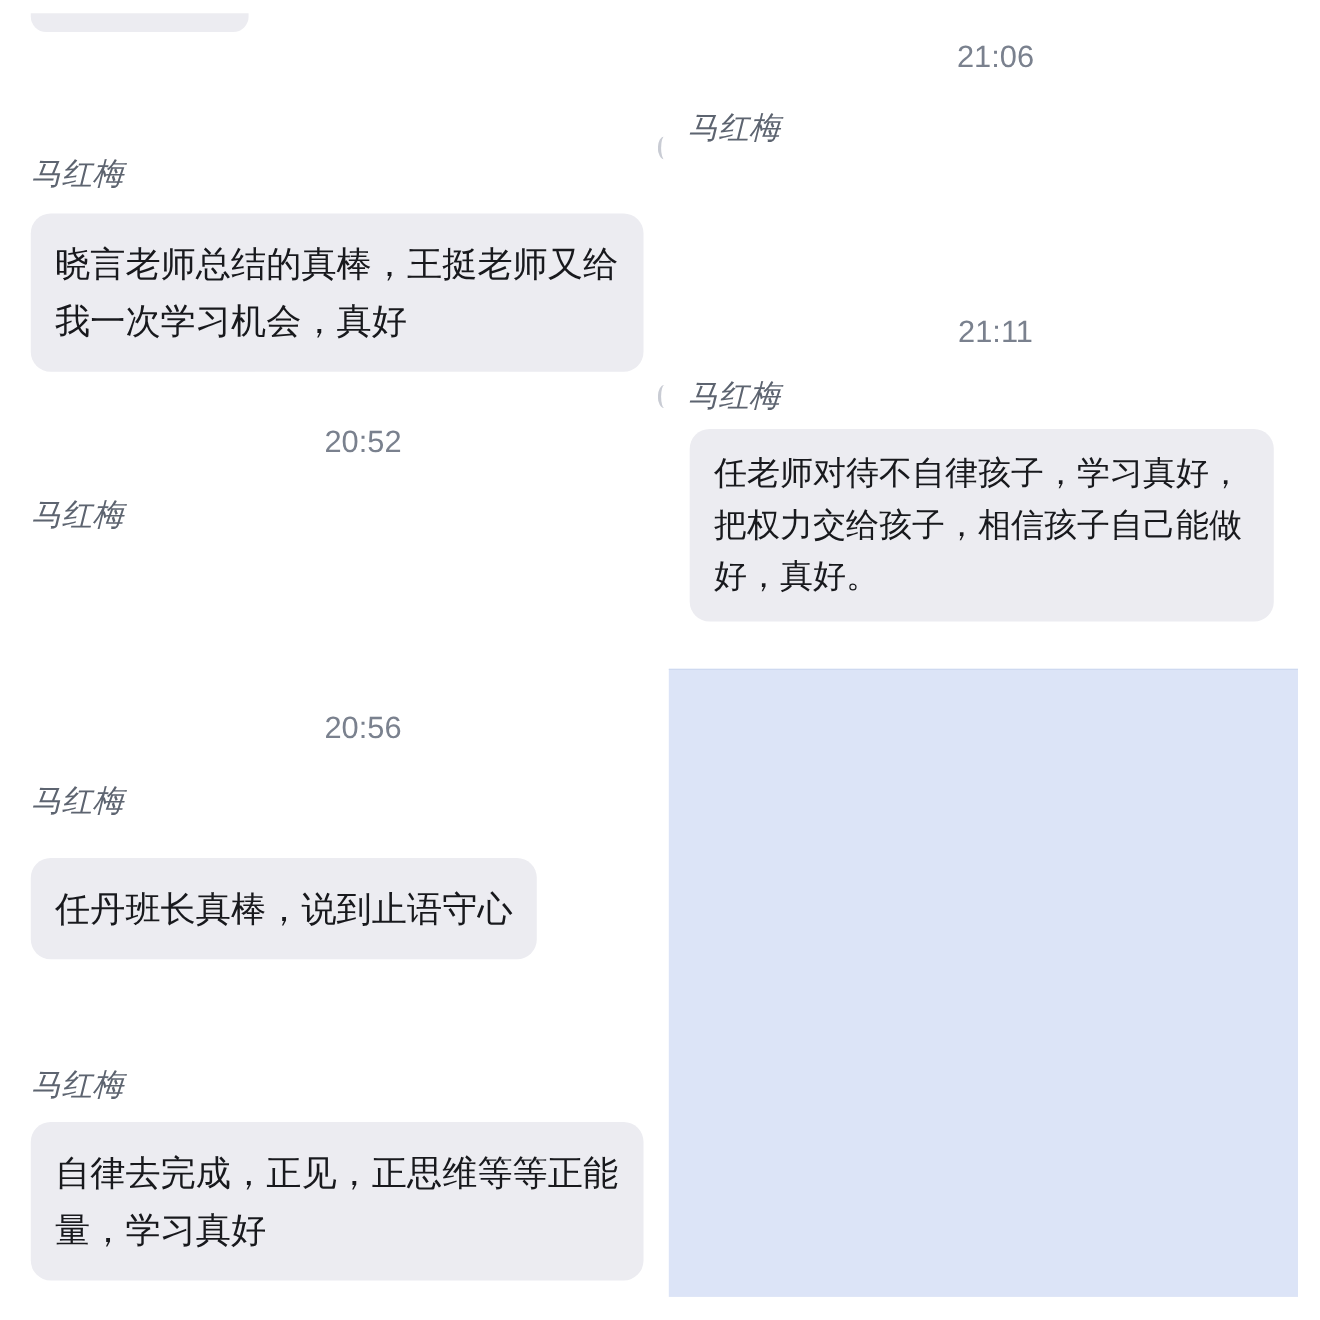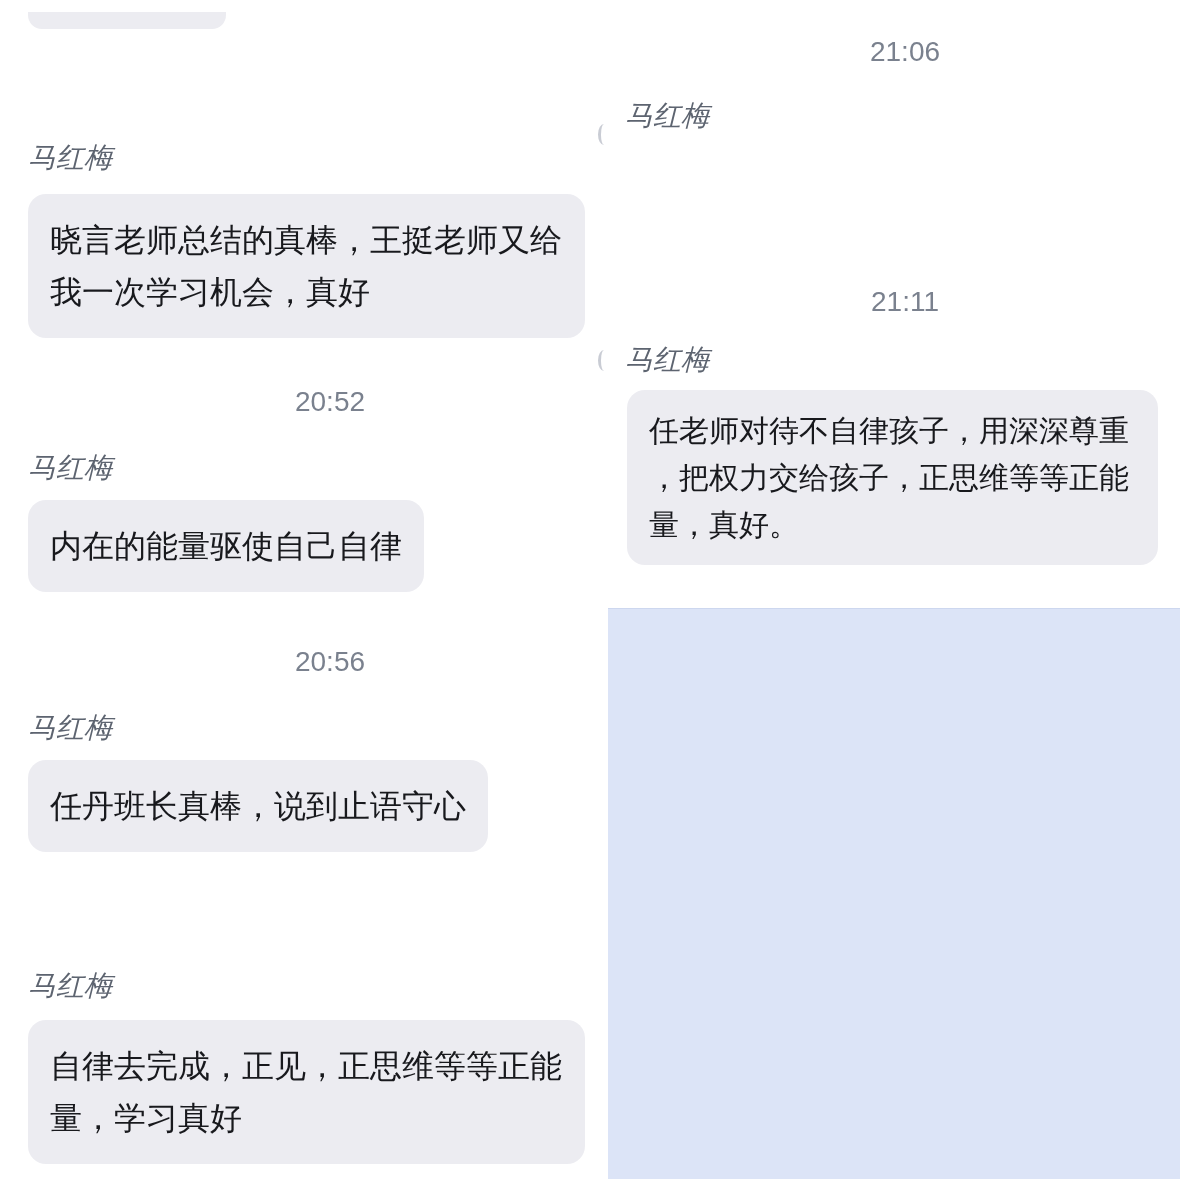--- a/index.html
+++ b/index.html
@@ -55,33 +55,32 @@
 
 <div class="canvas">
 
   <div class="partial-bubble"></div>
 
   <div class="name" style="top:142px">马红梅</div>
   <div class="bubble wide" style="top:194px">晓言老师总结的真棒，王挺老师又给我一次学习机会，真好</div>
 
   <div class="ts ts-left" style="top:386px">20:52</div>
   <div class="name" style="top:452px">马红梅</div>
-  <div class="bubble fit" style="top:500px">内在的能量驱使自己自律</div>
 
   <div class="ts ts-left" style="top:646px">20:56</div>
   <div class="name" style="top:712px">马红梅</div>
-  <div class="bubble fit" style="top:760px">任丹班长真棒，说到止语守心</div>
+  <div class="bubble fit" style="top:780px">任丹班长真棒，说到止语守心</div>
 
   <div class="name" style="top:970px">马红梅</div>
   <div class="bubble wide" style="top:1020px">自律去完成，正见，正思维等等正能量，学习真好</div>
 
   <div class="ts ts-right" style="top:36px">21:06</div>
   <div class="name name-r" style="top:100px">马红梅</div>
   <div class="sliver" style="top:124px"></div>
 
   <div class="ts ts-right" style="top:286px">21:11</div>
   <div class="name name-r" style="top:344px">马红梅</div>
   <div class="sliver" style="top:350px"></div>
-  <div class="bubble r r2" style="top:390px">任老师对待不自律孩子，用深深尊重，把权力交给孩子，正思维等等正能量，真好。</div>
+  <div class="bubble r r2" style="top:390px">任老师对待不自律孩子，学习真好，把权力交给孩子，相信孩子自己能做好，真好。</div>
 
   <div class="blue-panel"></div>
 
 </div>
 
 </body></html>

